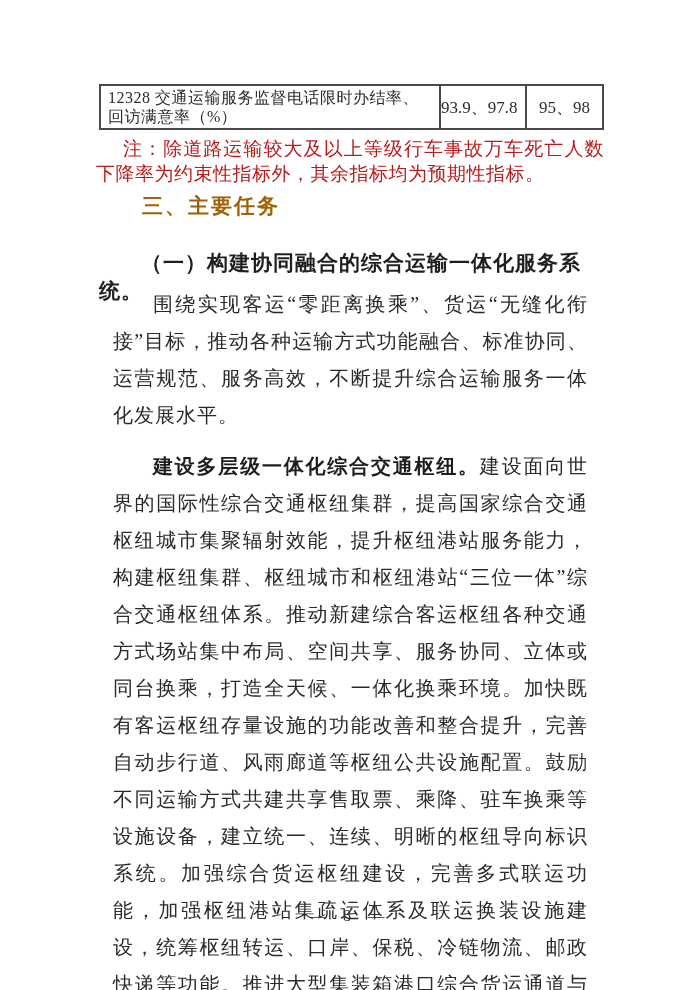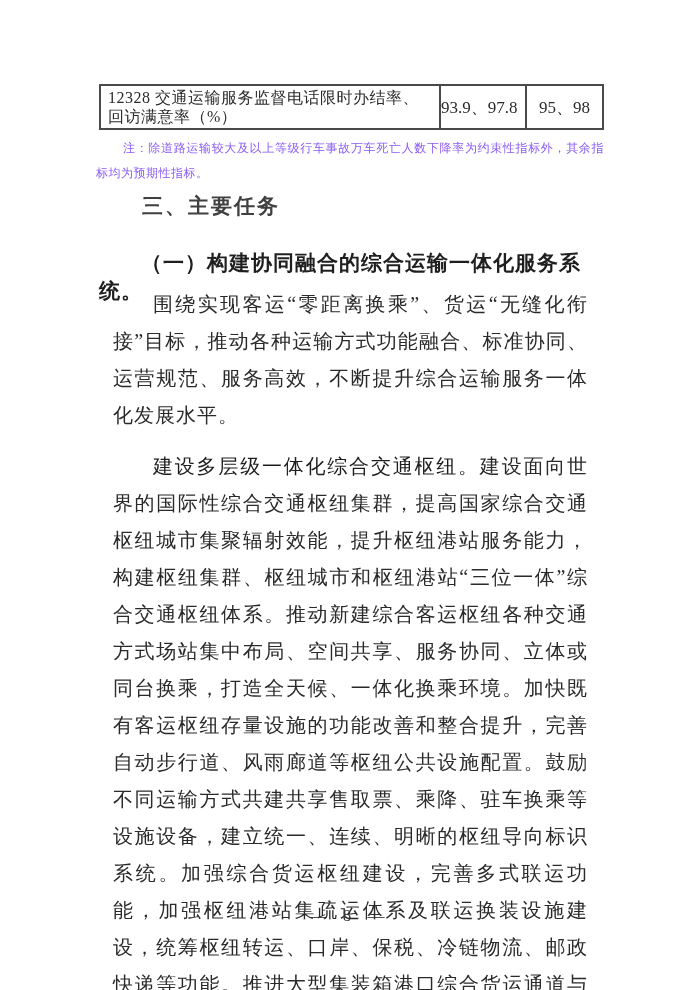--- a/index.html
+++ b/index.html
@@ -34,37 +34,37 @@
   .indicator-table td.c-name  { width: 340px; padding: 2px 6px 2px 7px; text-align: left; letter-spacing: 0.5px; }
   .indicator-table td.c-val   { width: 86px;  font-size: 17px; }
   .indicator-table td.c-tgt   { width: 77px;  text-align: center; font-size: 17px; }
 
   
   .note {
     position: absolute;
     left: 96px;
     top: 136px;
     width: 508px;
-    font-size: 12px;
+    font-size: 19px;
     line-height: 25px;
     text-indent: 27px;
     text-align: justify;
-    color: #8b5cf6;
+    color: #b91c1c;
     letter-spacing: 0.5px;
   }
 
   
   .section-heading {
     position: absolute;
     left: 142px;
     top: 192px;
     font-family: "Liberation Sans", "DejaVu Sans", sans-serif;
     font-weight: bold;
     font-size: 21px;
-    color: #404040;
+    color: #a16207;
     letter-spacing: 2px;
   }
   .subsection-heading {
     position: absolute;
     left: 99px;
     top: 249px;
     width: 503px;
     text-indent: 42px;
     font-weight: bold;
     font-size: 21px;
@@ -78,21 +78,21 @@
     left: 99px;
     top: 272px;
     width: 503px;
     font-size: 20px;
     line-height: 37px;
     text-align: justify;
     color: #2a2a2a;
     letter-spacing: 1px;
   }
   .body-text p { text-indent: 2em; margin: 14px; }
-  .body-text .lead { font-weight: normal; color: #1d1d1d; }
+  .body-text .lead { font-weight: bold; color: #1d1d1d; }
 
   
   .page-number {
     position: absolute;
     left: 0;
     top: 906px;
     width: 100%;
     text-align: center;
     font-size: 17px;
     color: #333333;

